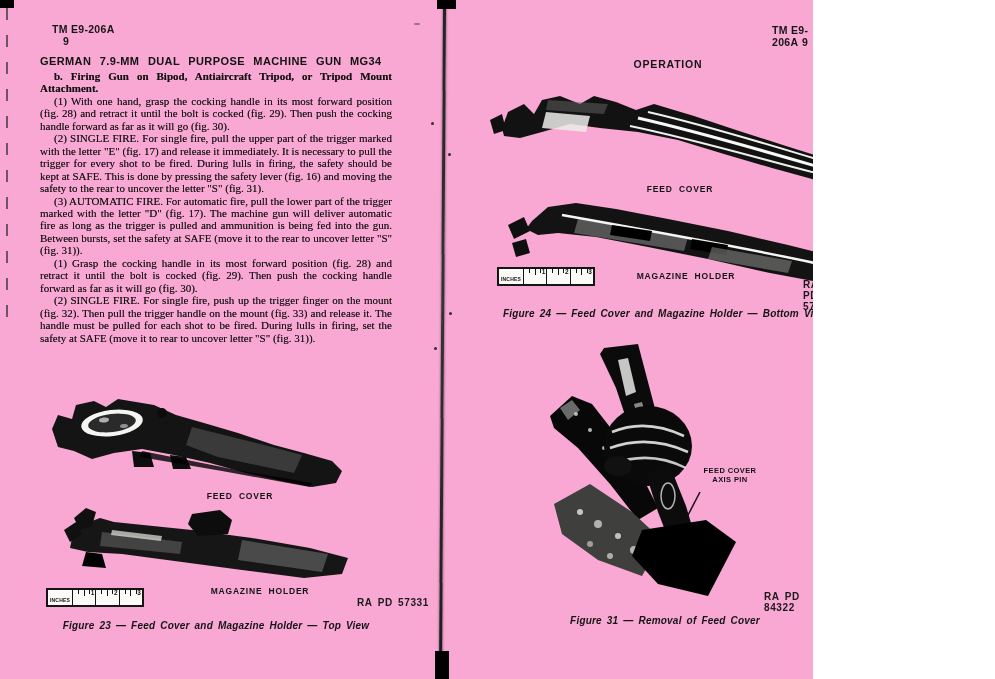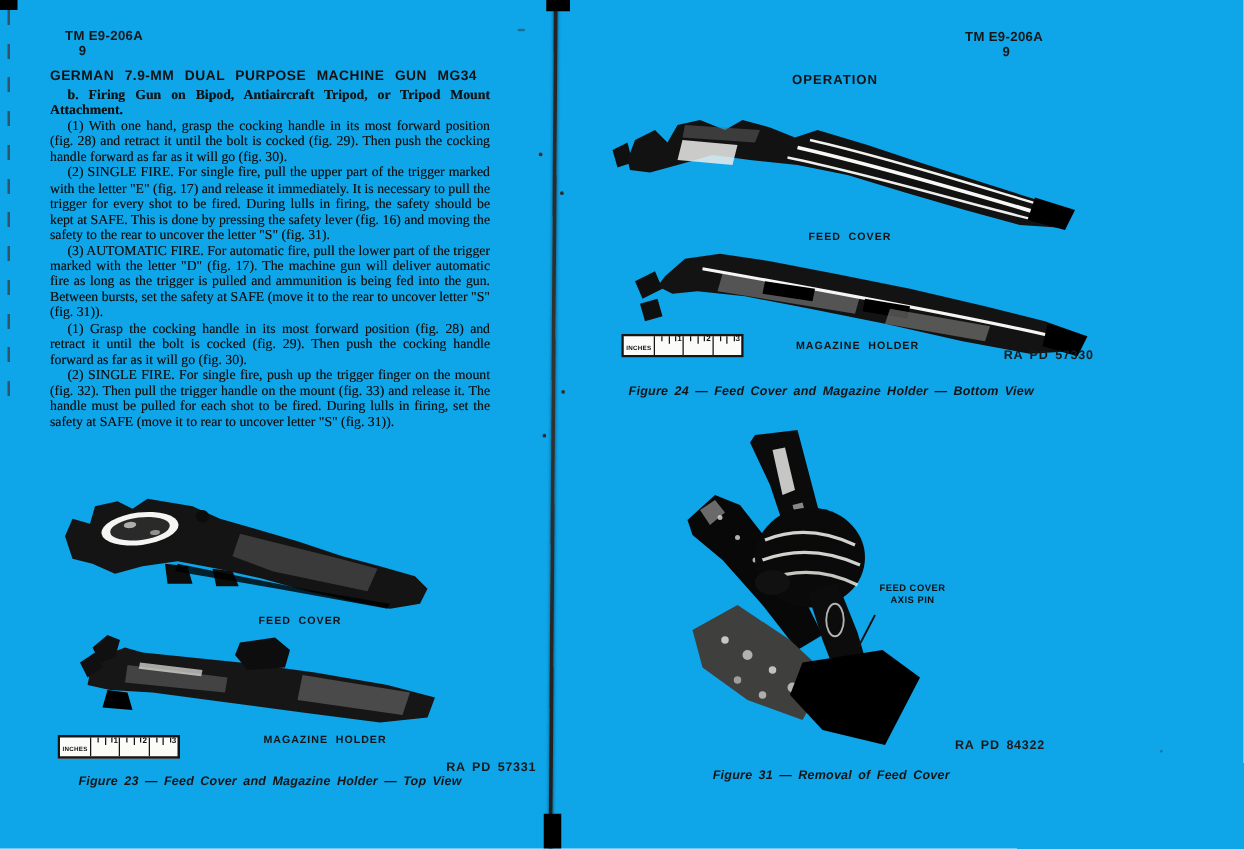--- a/index.html
+++ b/index.html
@@ -1,18 +1,18 @@
 <!DOCTYPE html>
 <html><head>
 <meta charset="utf-8">
 <style>
   html,body{margin:0;padding:0;background:#ffffff;}
   .spread{
-    position:relative;width:995px;height:679px;overflow:hidden;
-    background:#0ea5e9;color:#121212;
+    position:relative;width:813px;height:679px;overflow:hidden;
+    background:#f9a8d4;color:#121212;
     font-family:"Liberation Serif", serif;
   }
   
   .binding-line{position:absolute;left:441px;top:0;width:3px;height:679px;
     background:linear-gradient(180deg,#222,#343434 45%,#1c1c1c);
     box-shadow:1px 0 2px rgba(0,0,0,.28), -1px 0 2px rgba(0,0,0,.22);
     transform:rotate(.35deg);}
   .binding-top{position:absolute;left:437px;top:0;width:19px;height:9px;background:#000;}
   .binding-bottom{position:absolute;left:435px;top:651px;width:14px;height:28px;background:#000;}
   .corner-tl{position:absolute;left:0;top:0;width:14px;height:8px;background:#000;}
@@ -134,21 +134,21 @@
           <span class="num">2</span>
         </div>
       <div class="ruler-seg">
           <i class="tick-q1"></i>
           <i class="tick-mid"></i>
           <i class="tick-q3"></i>
           <span class="num">3</span>
         </div>
     </div>
     <div class="photo-label" style="left:180px;top:586px;width:160px;">MAGAZINE HOLDER</div>
-    <div class="photo-credit" style="left:309px;top:597px;margin-top:12px;">RA PD 57331</div>
+    <div class="photo-credit" style="left:309px;top:597px;">RA PD 57331</div>
     <div class="fig-caption" style="left:40px;top:620px;width:352px;">Figure 23 — Feed Cover and Magazine Holder — Top View</div>
     <div class="page-number" style="left:196px;top:643px;">24</div>
   </section>
 
   <section>
     <div class="hdr" style="left:772px;top:24px;">TM E9-206A</div>
     <div class="hdr" style="left:802px;top:36px;">9</div>
     <div class="section-heading">OPERATION</div>
 
     <div class="photo" style="left:488px;top:84px;width:388px;height:106px;">

